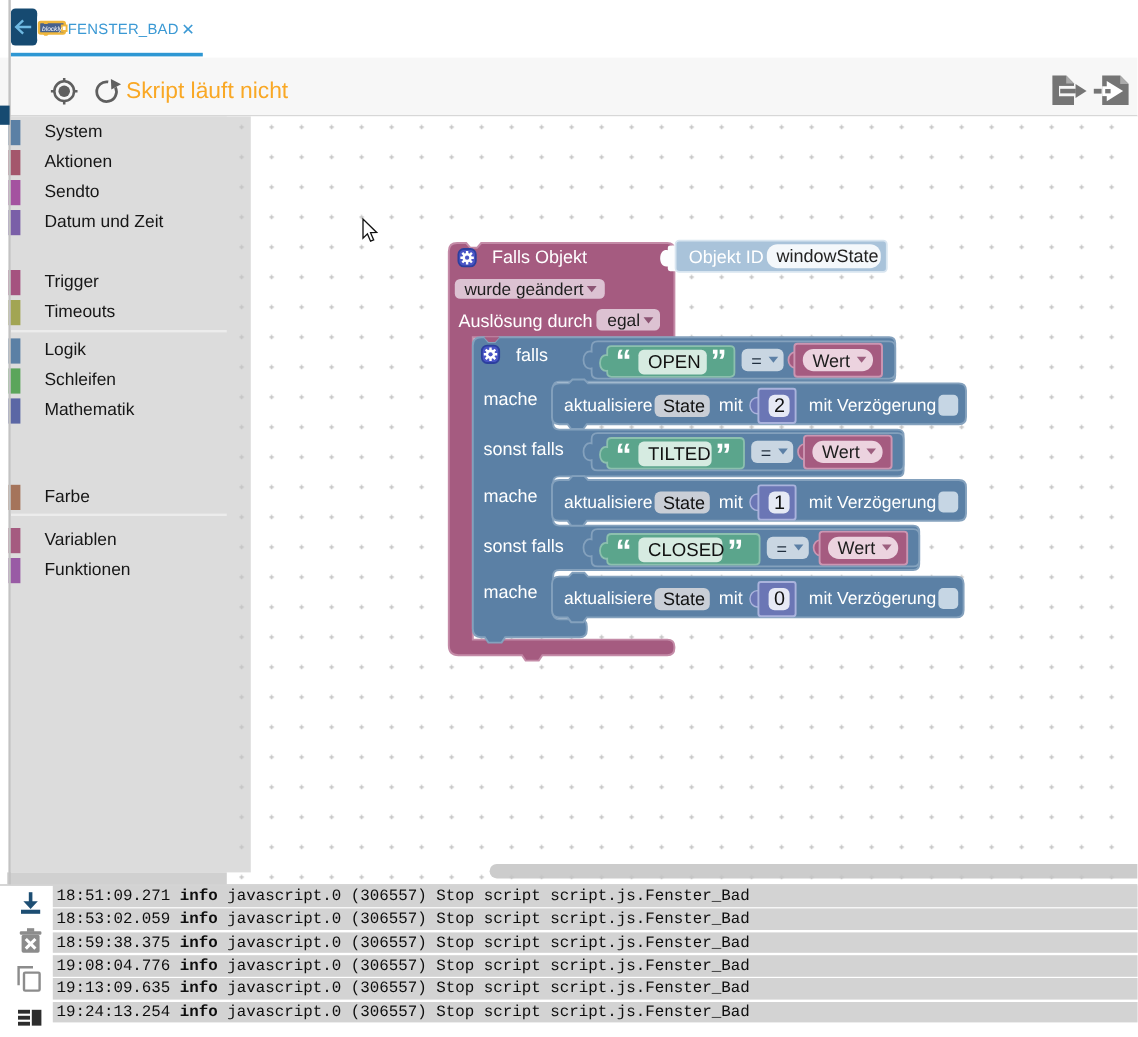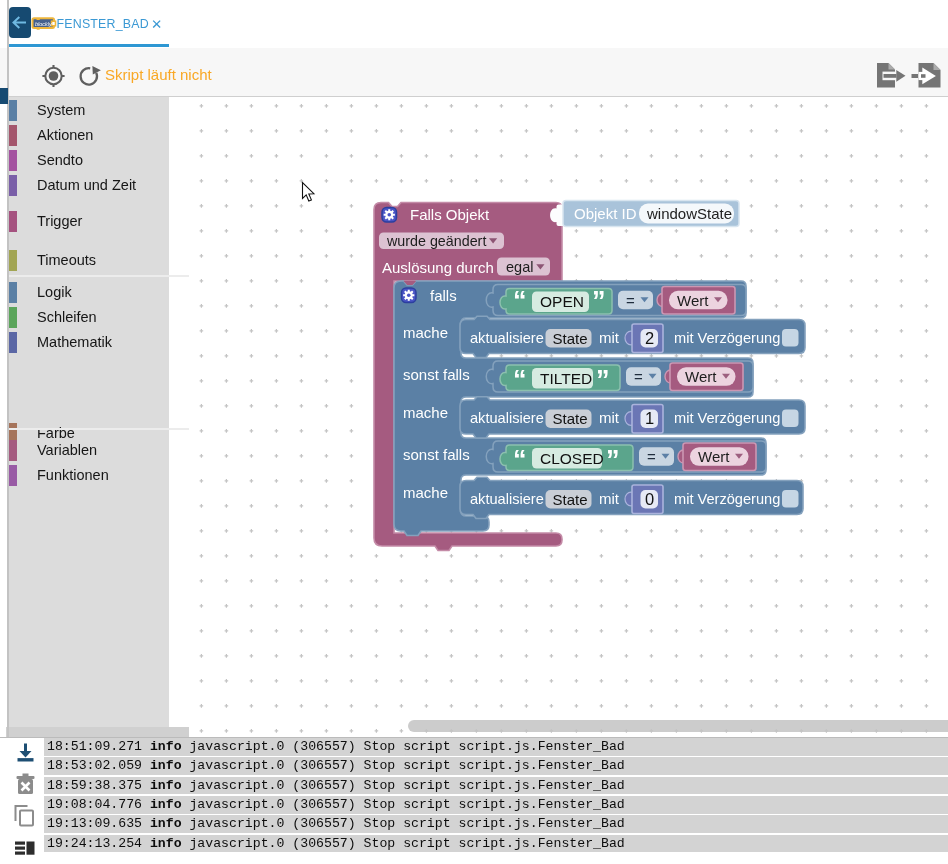--- a/index.html
+++ b/index.html
@@ -7,23 +7,23 @@
        font-family:"Liberation Sans", sans-serif;background:#fff;}
   .abs{position:absolute;}
   
   #tabbar{left:0;top:0;width:948px;height:48px;background:#fff;}
   #backbtn{left:9px;top:7px;width:22px;height:31px;background:#164a71;border-radius:4px;
            color:#7fc3e8;font-size:16px;text-align:center;line-height:30px;}
   #tabline{left:9px;top:44px;width:160px;height:3px;background:#2e97d3;}
   #tabname{left:56.5px;top:16.5px;font-size:12.4px;color:#3b99d4;letter-spacing:0.2px;}
   #tabx{left:151px;top:15.5px;font-size:13.5px;color:#3b99d4;}
   #toolbar{left:0;top:48px;width:948px;height:48px;background:#f7f7f7;border-bottom:1px solid #cfcfcf;}
-  #runstate{left:105px;top:66px;font-size:15px;color:#f9a825;}
+  #runstate{left:105px;top:66px;font-size:19px;color:#f9a825;}
   
-  #sidebar{left:9px;top:97px;width:160px;height:630px;background:#dcdcdc;}
+  #sidebar{left:9px;top:97px;width:200px;height:630px;background:#dcdcdc;}
   .cat{position:absolute;left:0;width:180px;height:25px;}
   .cat .sw{position:absolute;left:-2px;top:1px;width:10px;height:21px;}
   .cat .lb{position:absolute;left:28px;top:3px;font-size:14.5px;color:#161616;}
   .sep{position:absolute;left:0;width:180px;height:2px;background:#ececec;}
   #sidebot{left:6px;top:727px;width:183px;height:10px;background:#d0d0d0;}
   #leftline{left:7px;top:0;width:2px;height:782px;background:#c3c3c3;}
   #leftsq{left:0;top:88px;width:8px;height:16px;background:#164a71;}
   
   #canvas{left:189px;top:97px;width:759px;height:640px;background:#fff;}
   #hthumb{left:408px;top:720px;width:540px;height:12px;background:#cccccc;border-radius:6px 0 0 6px;}
@@ -53,42 +53,42 @@
       <div class="lb">Aktionen</div>
     </div>
   <div class="cat" style="top:52px">
       <div class="sw" style="background:#a452a0"></div>
       <div class="lb">Sendto</div>
     </div>
   <div class="cat" style="top:77px">
       <div class="sw" style="background:#7a5fa8"></div>
       <div class="lb">Datum und Zeit</div>
     </div>
-  <div class="cat" style="top:113px">
+  <div class="cat" style="top:127px">
       <div class="sw" style="background:#a5527f"></div>
       <div class="lb">Trigger</div>
     </div>
   <div class="cat" style="top:152px">
       <div class="sw" style="background:#a2a553"></div>
       <div class="lb">Timeouts</div>
     </div>
   <div class="sep" style="top:177.5px"></div>
   <div class="cat" style="top:184px">
       <div class="sw" style="background:#5b80a5"></div>
       <div class="lb">Logik</div>
     </div>
   <div class="cat" style="top:209px">
       <div class="sw" style="background:#5ba55b"></div>
       <div class="lb">Schleifen</div>
     </div>
   <div class="cat" style="top:234px">
       <div class="sw" style="background:#5b67a5"></div>
       <div class="lb">Mathematik</div>
     </div>
-  <div class="cat" style="top:325px">
+  <div class="cat" style="top:306px">
       <div class="sw" style="background:#a5745b"></div>
       <div class="lb">Farbe</div>
     </div>
   <div class="sep" style="top:331px"></div>
   <div class="cat" style="top:342px">
       <div class="sw" style="background:#a55b80"></div>
       <div class="lb">Variablen</div>
     </div>
   <div class="cat" style="top:367px">
       <div class="sw" style="background:#995ba5"></div>

